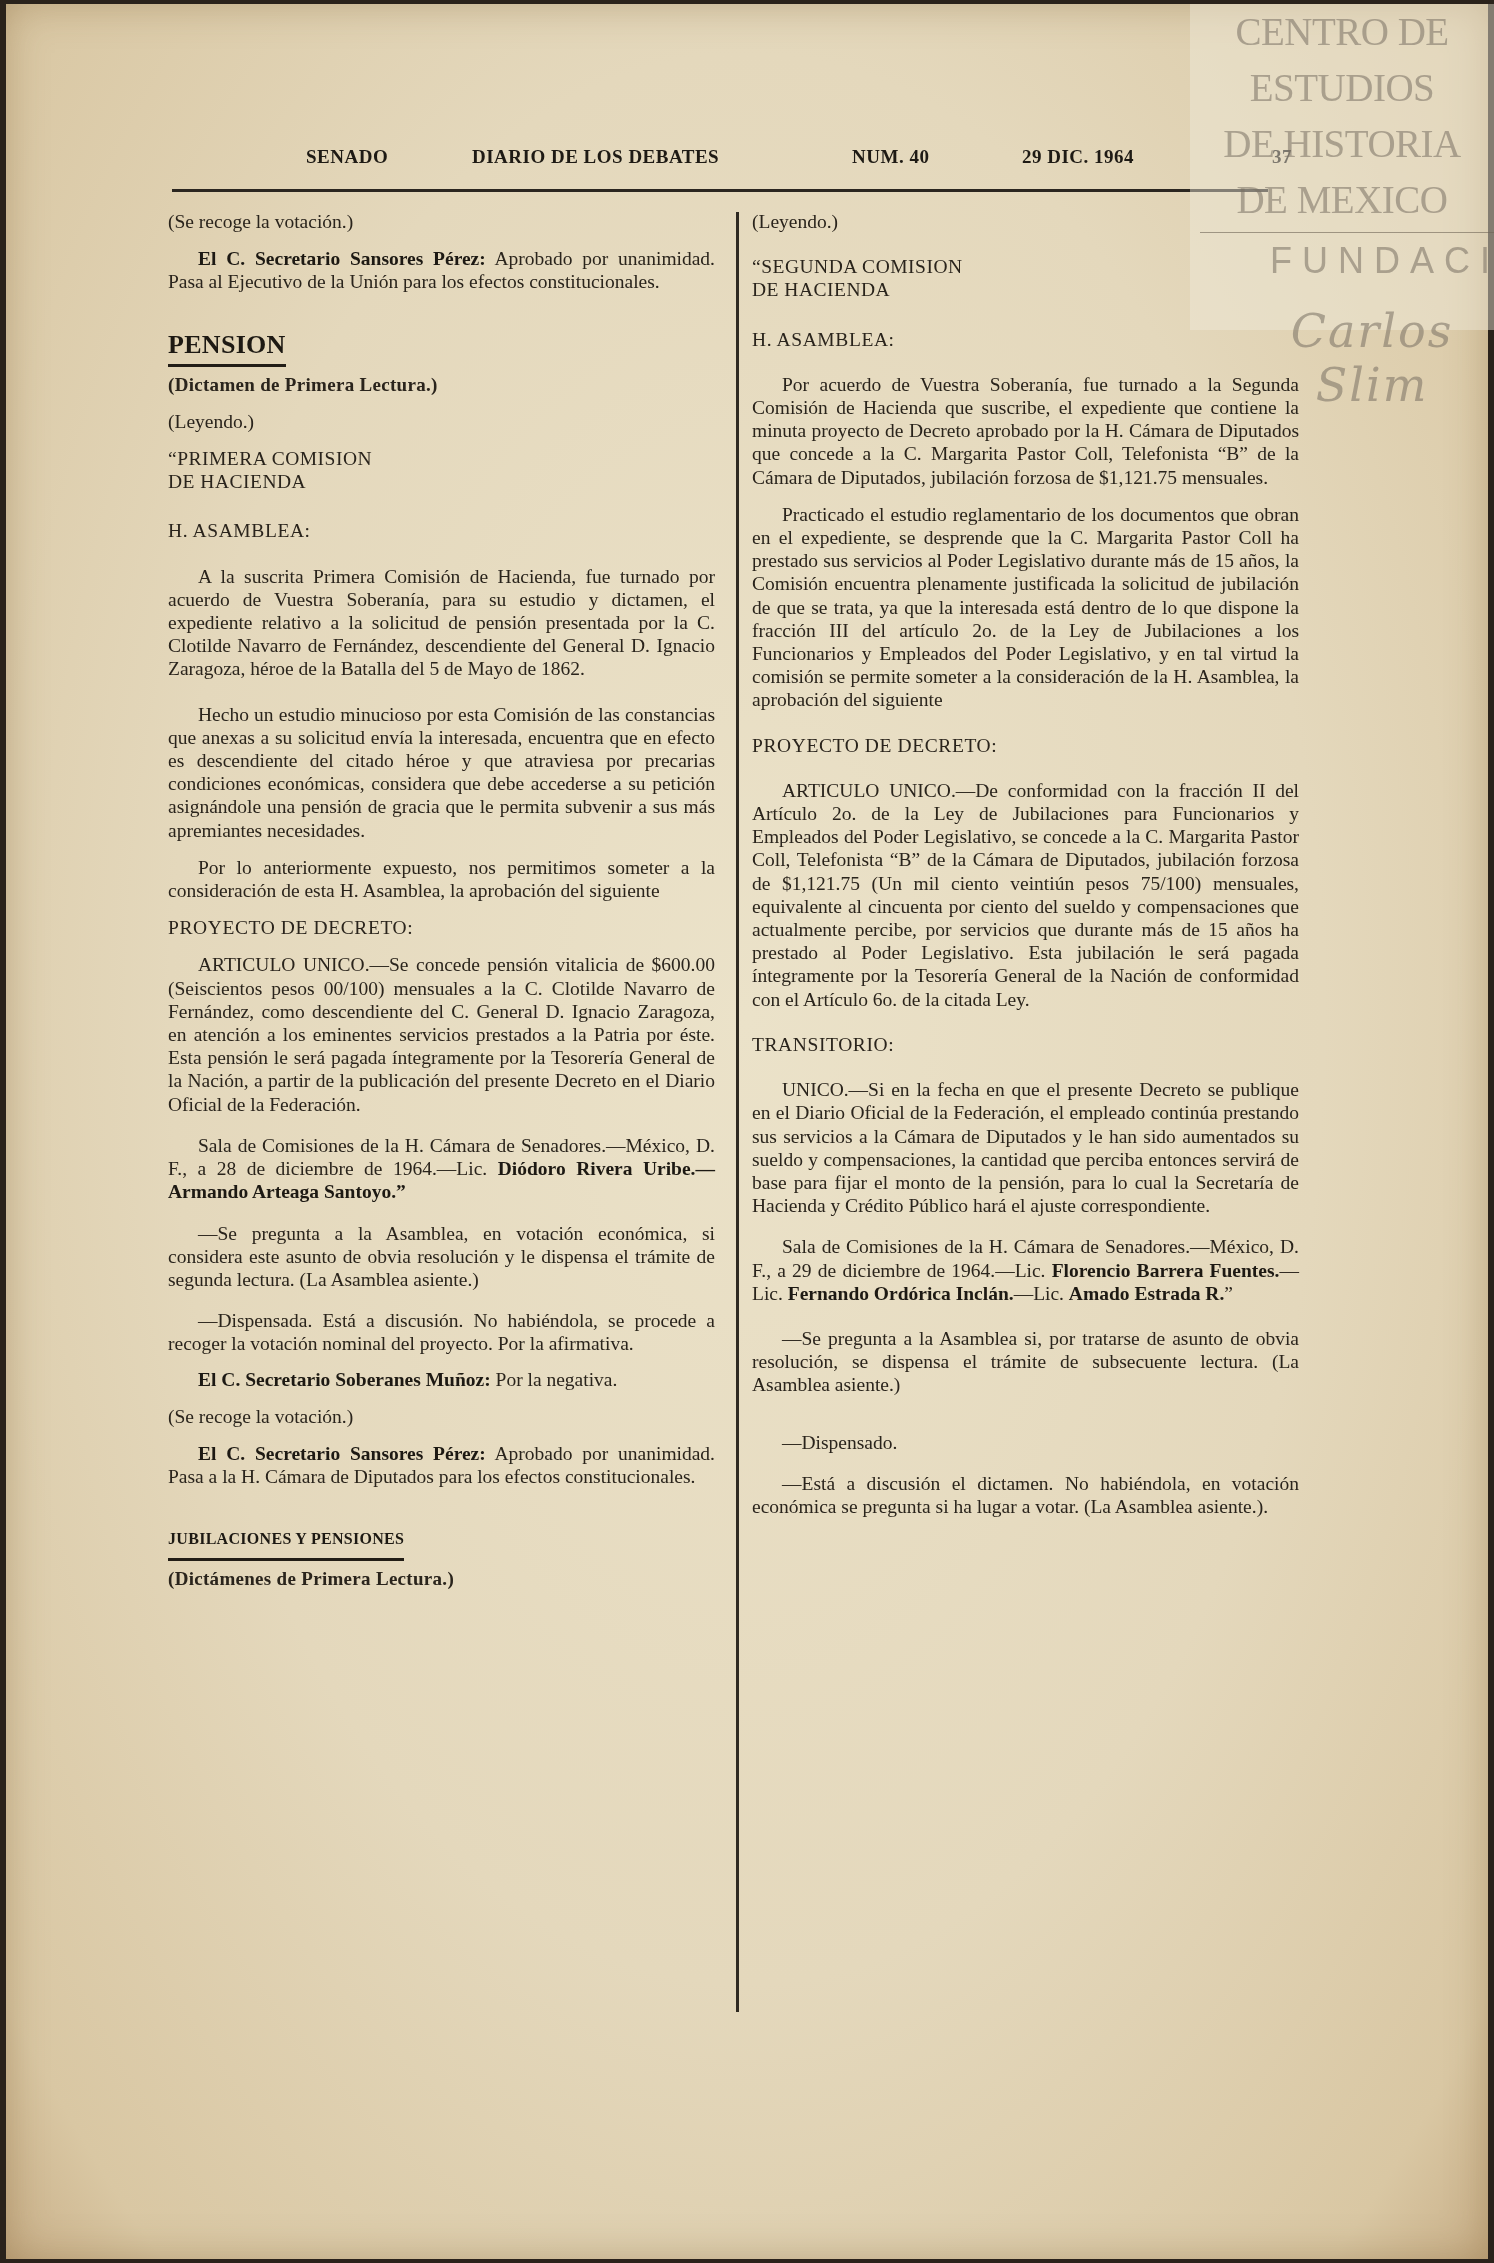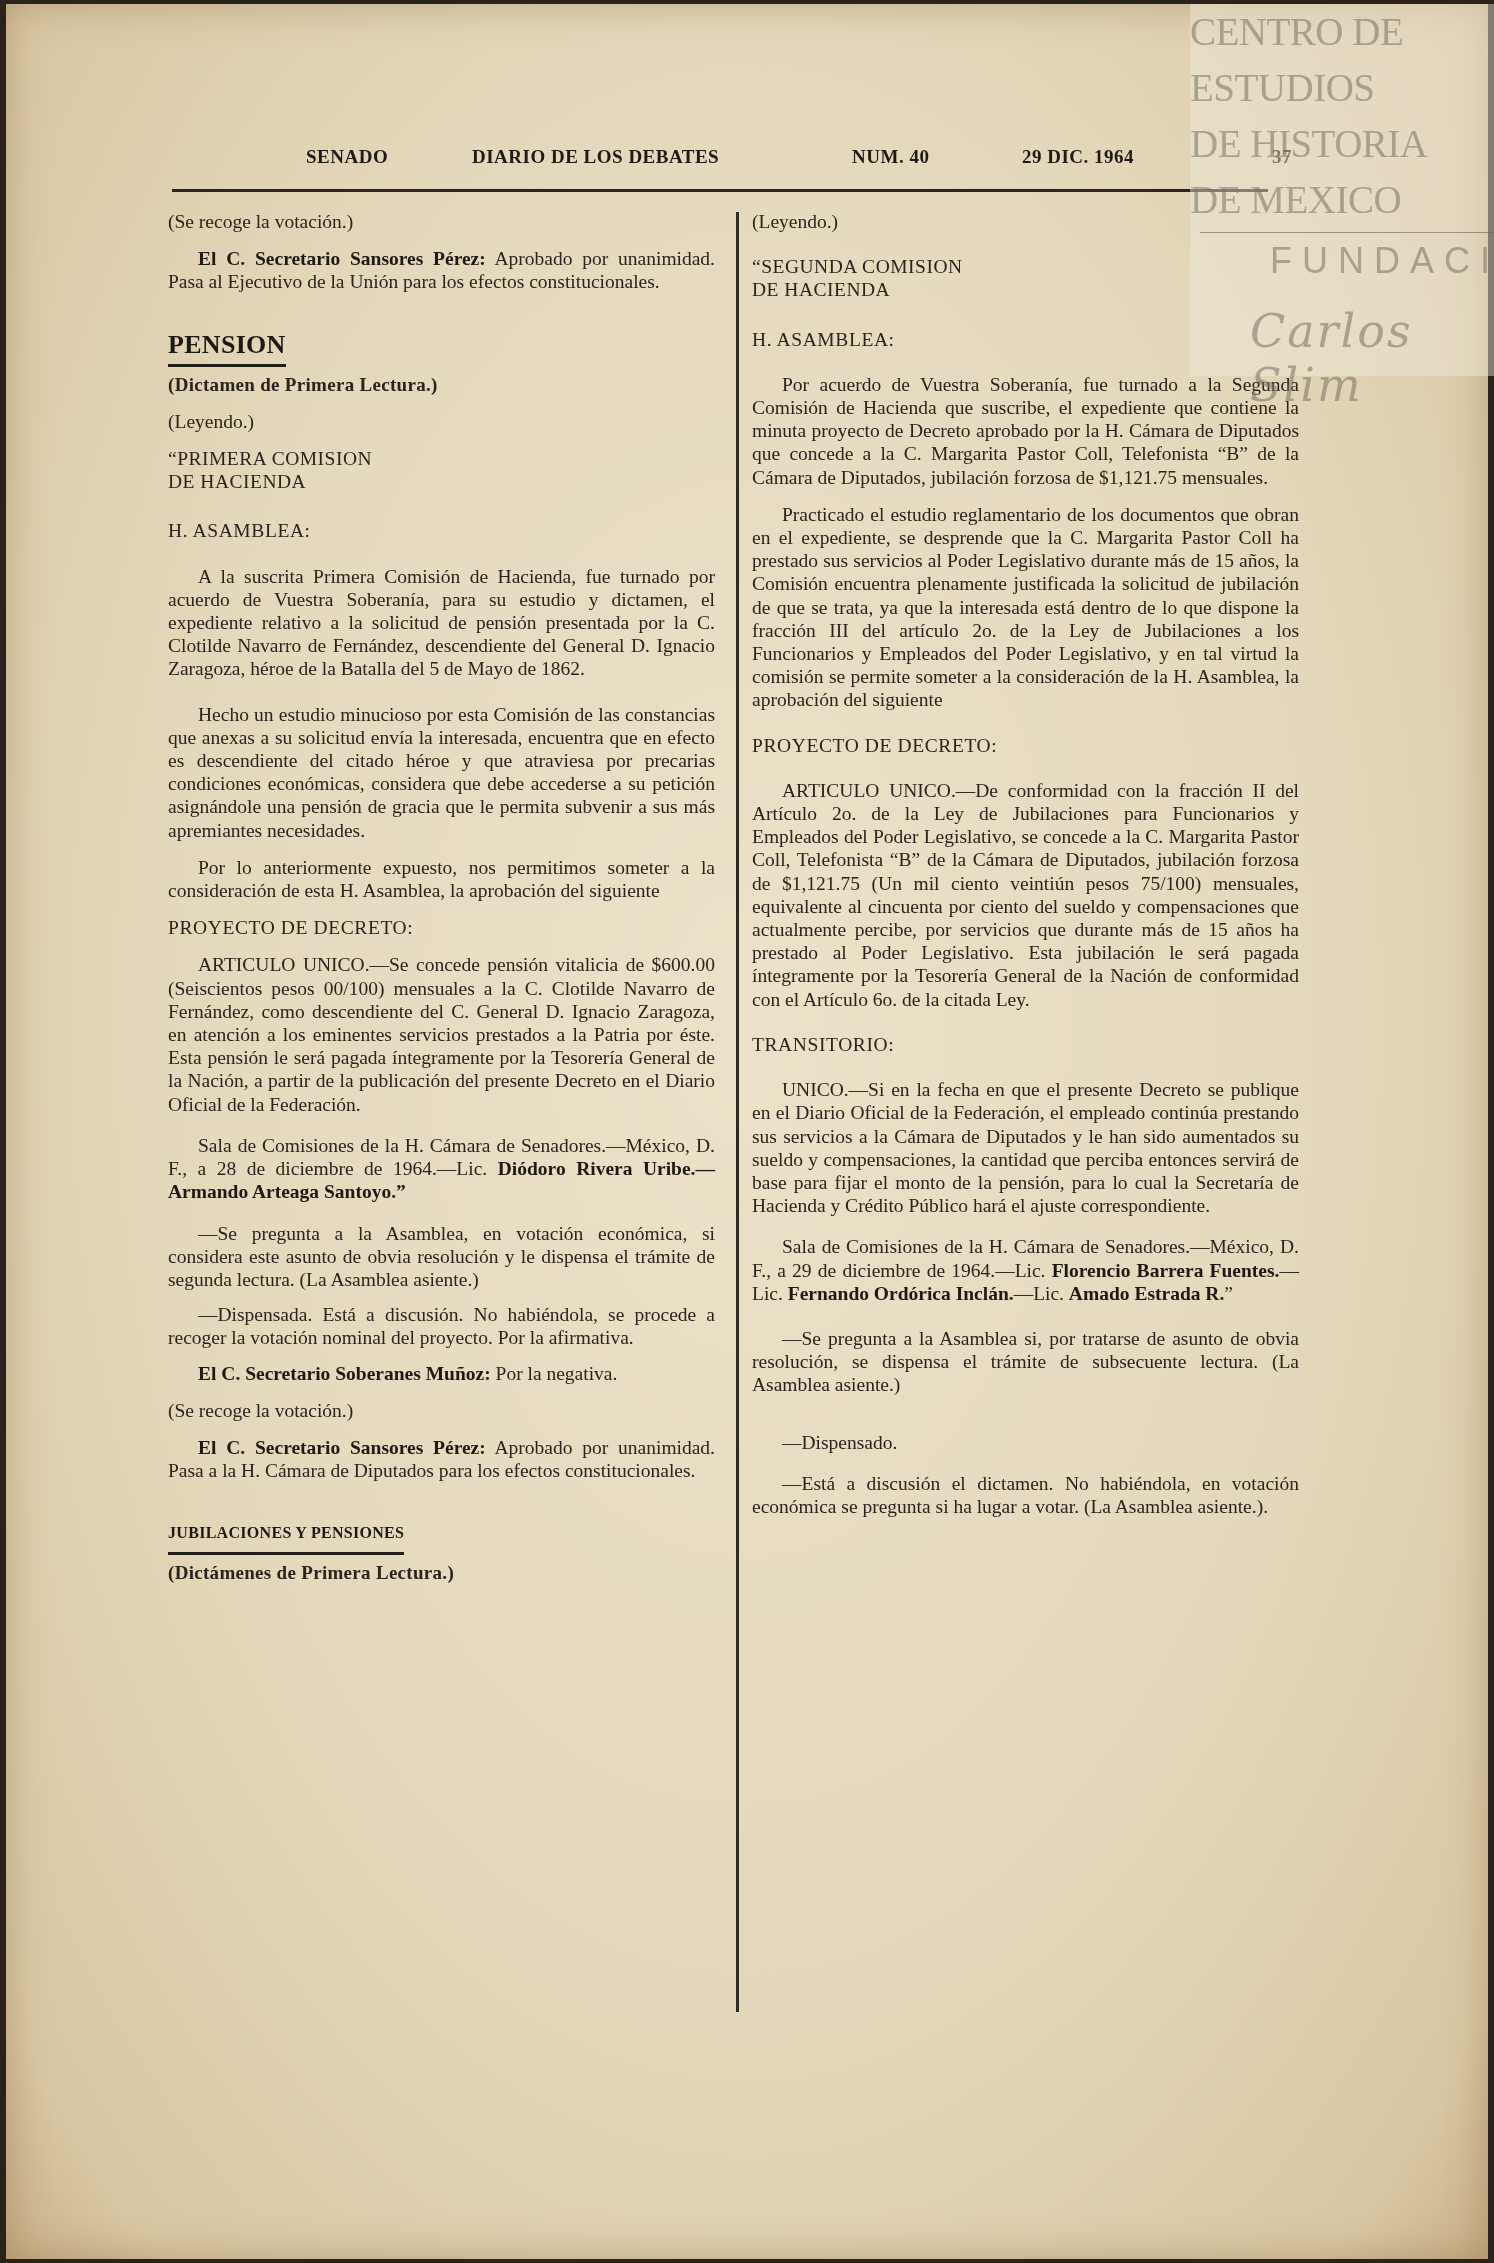--- a/index.html
+++ b/index.html
@@ -7,24 +7,24 @@
     width: 1494px; height: 2263px; overflow: hidden;
     background: #2a221b;
     font-family: "Liberation Serif", "DejaVu Serif", serif;
   }
   .page {
     position: absolute; left: 6px; top: 4px; width: 1482px; height: 2255px;
     background: radial-gradient(ellipse at 50% 45%, #ebe2c9 0%, #e4d8bc 55%, #d9c7a3 90%, #c9b089 100%);
     box-shadow: inset 0 0 40px rgba(120,85,40,0.35);
   }
   .watermark {
-    position: absolute; left: 1190px; top: 4px; width: 304px; height: 372px;
+    position: absolute; left: 1190px; top: 4px; width: 304px; height: 326px;
     background: rgba(240,234,220,0.45);
     color: rgba(120,112,98,0.55);
-    text-align: left;
+    text-align: center;
     font-family: "Liberation Serif", serif;
   }
   .wm-line { font-size: 39px; line-height: 56px; letter-spacing: -0.5px; }
   .wm-rule { position: absolute; left: 10px; right: 0; top: 228px; border-top: 1px solid rgba(110,100,85,0.6); }
   .wm-fund { position: absolute; left: 80px; top: 236px; font-family: "Liberation Sans", sans-serif; font-size: 36px; letter-spacing: 10px; }
   .wm-sig { position: absolute; left: 60px; top: 300px; font-family: "DejaVu Serif", serif; font-style: italic; font-size: 46px; letter-spacing: 2px; }
 
   .header {
     position: absolute; left: 300px; top: 142px; width: 960px; height: 30px;
     font-family: "Liberation Serif", serif; font-weight: bold; font-size: 19px; color: #1e1a14;
@@ -71,21 +71,21 @@
     <p class="center">(Leyendo.)</p>
     <p class="right-al" style="margin-bottom:0">“PRIMERA COMISION</p>
     <p class="right-al" style="margin-bottom:26px">DE HACIENDA</p>
     <p class="noind caps" style="margin-bottom:22px">H. ASAMBLEA:</p>
     <p style="margin-bottom:22px">A la suscrita Primera Comisión de Hacienda, fue turnado por acuerdo de Vuestra Soberanía, para su estudio y dictamen, el expediente relativo a la solicitud de pensión presentada por la C. Clotilde Navarro de Fernández, descendiente del General D. Ignacio Zaragoza, héroe de la Batalla del 5 de Mayo de 1862.</p>
     <p>Hecho un estudio minucioso por esta Comisión de las constancias que anexas a su solicitud envía la interesada, encuentra que en efecto es descendiente del citado héroe y que atraviesa por precarias condiciones económicas, considera que debe accederse a su petición asignándole una pensión de gracia que le permita subvenir a sus más apremiantes necesidades.</p>
     <p>Por lo anteriormente expuesto, nos permitimos someter a la consideración de esta H. Asamblea, la aprobación del siguiente</p>
     <p class="center caps">PROYECTO DE DECRETO:</p>
     <p style="margin-bottom:18px">ARTICULO UNICO.—Se concede pensión vitalicia de $600.00 (Seiscientos pesos 00/100) mensuales a la C. Clotilde Navarro de Fernández, como descendiente del C. General D. Ignacio Zaragoza, en atención a los eminentes servicios prestados a la Patria por éste. Esta pensión le será pagada íntegramente por la Tesorería General de la Nación, a partir de la publicación del presente Decreto en el Diario Oficial de la Federación.</p>
     <p style="margin-bottom:18px"><span>Sala de Comisiones de la H. Cámara de Senadores.—México, D. F., a 28 de diciembre de 1964.—Lic. </span><span class="b">Diódoro Rivera Uribe.—Armando Arteaga Santoyo.”</span></p>
-    <p style="margin-bottom:12px">—Se pregunta a la Asamblea, en votación económica, si considera este asunto de obvia resolución y le dispensa el trámite de segunda lectura. (La Asamblea asiente.)</p>
+    <p style="margin-bottom:18px">—Se pregunta a la Asamblea, en votación económica, si considera este asunto de obvia resolución y le dispensa el trámite de segunda lectura. (La Asamblea asiente.)</p>
     <p style="margin-bottom:12px">—Dispensada. Está a discusión. No habiéndola, se procede a recoger la votación nominal del proyecto. Por la afirmativa.</p>
     <p><span class="b">El C. Secretario Soberanes Muñoz:</span> <span>Por la negativa.</span></p>
     <p class="center">(Se recoge la votación.)</p>
     <p><span class="b">El C. Secretario Sansores Pérez:</span> <span>Aprobado por unanimidad. Pasa a la H. Cámara de Diputados para los efectos constitucionales.</span></p>
     <div class="sec-title" style="font-size:16px">JUBILACIONES Y PENSIONES</div>
     <p class="sec-sub">(Dictámenes de Primera Lectura.)</p>
   </div>
 
   <div class="col right">
     <p class="center" style="margin-bottom:22px">(Leyendo.)</p>

